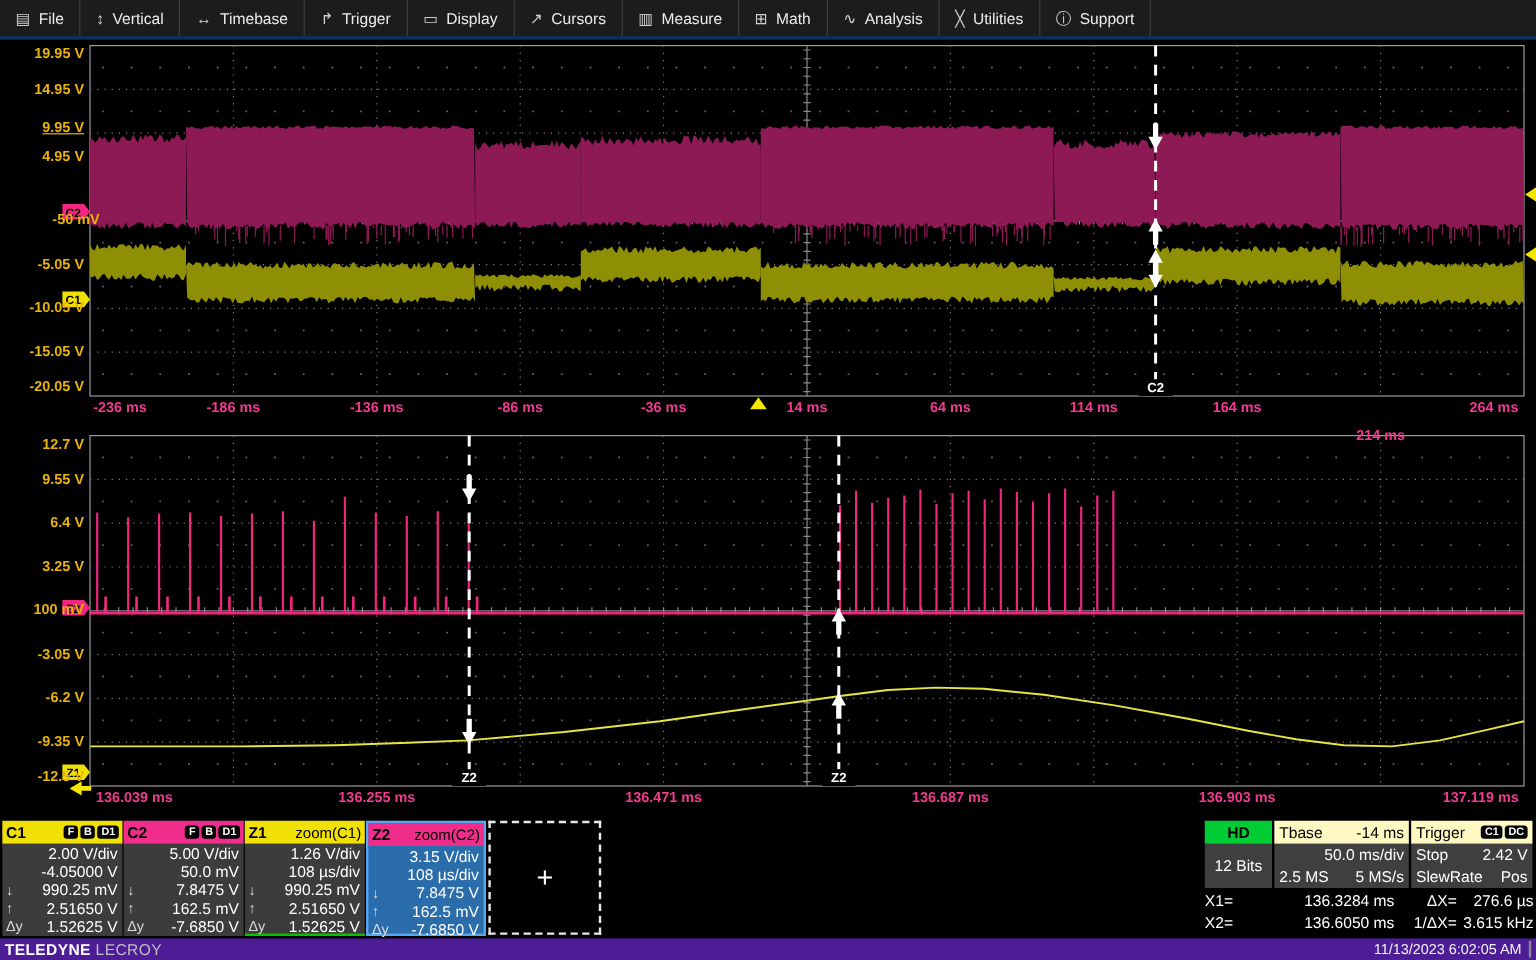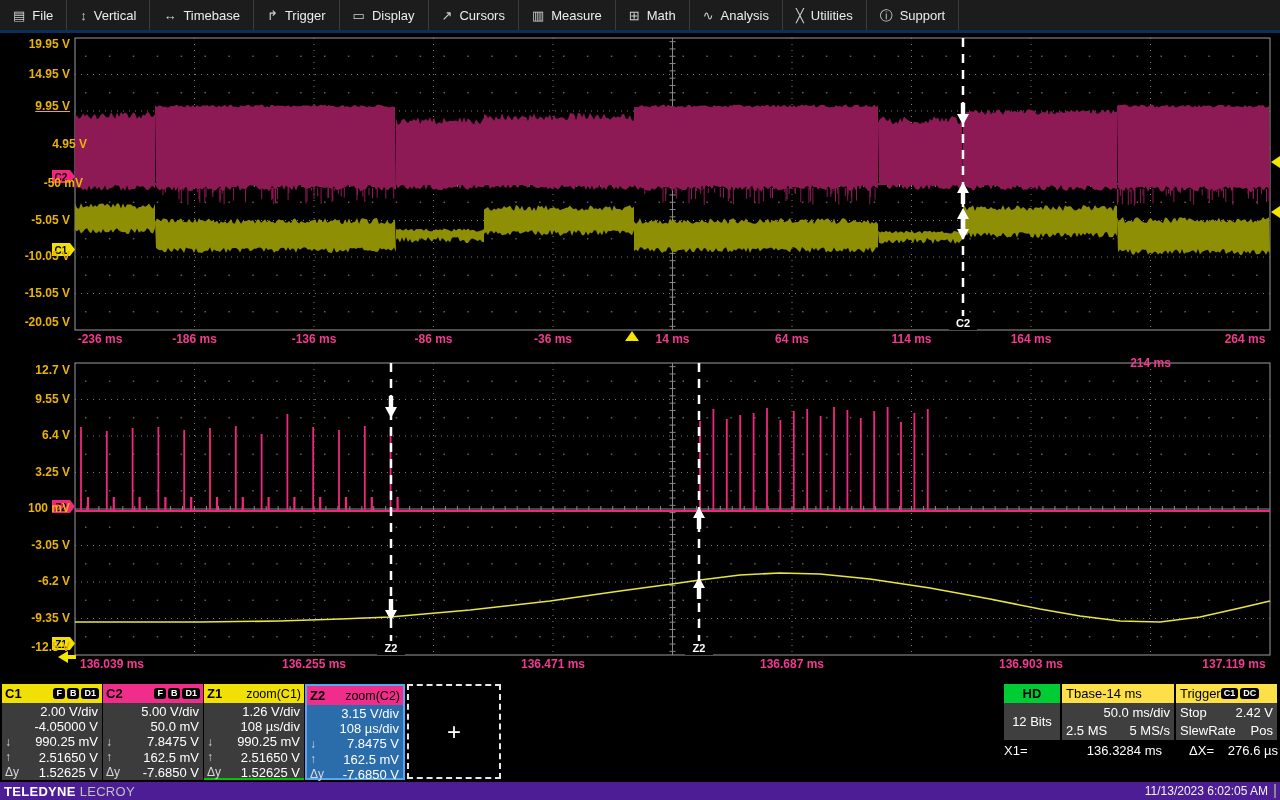--- a/index.html
+++ b/index.html
@@ -28,22 +28,22 @@
     padding:1px 3px;line-height:1.1;}
   .desc-b{padding:1px 4px 0 3px;}
   .r{height:15.2px;display:flex;justify-content:flex-end;align-items:center;}
   .r .g{margin-right:auto;color:#d8d8d8;font-size:12px;}
   .r .v{text-align:right;}
   #add-box{position:absolute;left:407px;top:684px;width:94px;height:95px;z-index:6;
     border:2px dashed #e8e8e8;box-sizing:border-box;display:flex;align-items:center;
     justify-content:center;color:#fff;font-size:24px;font-weight:400;}
   
   .acq{position:absolute;top:684px;background:#3f3f3f;z-index:6;font-size:13px;color:#fff;box-sizing:border-box;}
-  .acq-h{height:19px;display:flex;align-items:center;
-    padding:0 4px;background:#fde047;color:#000;box-sizing:border-box;}
+  .acq-h{height:19px;display:flex;align-items:center;justify-content:space-between;
+    padding:0 4px;background:#fef9c3;color:#000;box-sizing:border-box;}
   .acq-h.green{background:#00cc33;justify-content:center;font-weight:700;}
   .acq-row{height:18px;display:flex;justify-content:space-between;align-items:center;padding:0 4px;}
   .acq-row.right{justify-content:flex-end;}
   .acq-row.center{justify-content:center;}
   
   #xreadout{position:absolute;left:1004px;top:741px;width:274px;z-index:6;color:#fff;font-size:13px;}
   .xrow{display:flex;height:18px;align-items:center;}
   .xrow .c1{width:40px;}
   .xrow .c2{width:118px;text-align:right;}
   .xrow .c3{width:52px;text-align:right;}
@@ -237,21 +237,21 @@
         <path d="M699,507 L693,518 L696.8,518 L696.8,529 L701.2,529 L701.2,518 L705,518 Z" fill="#fff"></path>
         <path d="M699,577 L693,588 L696.8,588 L696.8,599 L701.2,599 L701.2,588 L705,588 Z" fill="#fff"></path>
         <rect x="685" y="641" width="28" height="14" fill="#000"></rect>
         <text x="699" y="652" text-anchor="middle" font-size="11" font-weight="bold" fill="#fff" font-family="Liberation Sans, sans-serif">Z2</text>
       </g>
     </svg>
   <div id="labels">
       <span class="ylab" style="left: 0px; top: 37px;">19.95 V</span>
       <span class="ylab" style="left: 0px; top: 66.5px;">14.95 V</span>
       <span class="ylab" style="left: 0px; top: 99px; text-decoration: underline;">9.95 V</span>
-      <span class="ylab" style="left: 0px; top: 137px; padding-left: 17px;">4.95 V</span>
+      <span class="ylab" style="left: 0px; top: 123px;">4.95 V</span>
       <span class="ylab" style="left: 13px; top: 176px;">-50 mV</span>
       <span class="ylab" style="left: 0px; top: 212.5px;">-5.05 V</span>
       <span class="ylab" style="left: 0px; top: 249px;">-10.05 V</span>
       <span class="ylab" style="left: 0px; top: 285.5px;">-15.05 V</span>
       <span class="ylab" style="left: 0px; top: 315px;">-20.05 V</span>
       <span class="ylab" style="left: 0px; top: 363px;">12.7 V</span>
       <span class="ylab" style="left: 0px; top: 391.5px;">9.55 V</span>
       <span class="ylab" style="left: 0px; top: 428px;">6.4 V</span>
       <span class="ylab" style="left: 0px; top: 464.5px;">3.25 V</span>
       <span class="ylab" style="left: 0px; top: 501px;">100 mV</span>
@@ -433,19 +433,25 @@
     </div>
   </div>
 
   <div id="xreadout">
     <div class="xrow">
       <span class="c1">X1=</span>
       <span class="c2">136.3284 ms</span>
       <span class="c3">ΔX=</span>
       <span class="c4">276.6 µs</span>
     </div>
+    <div class="xrow">
+      <span class="c1">X2=</span>
+      <span class="c2">136.6050 ms</span>
+      <span class="c3">1/ΔX=</span>
+      <span class="c4">3.615 kHz</span>
+    </div>
   </div>
 
   <div id="footer">
     <span id="brand"><b>TELEDYNE</b> <span>LECROY</span></span>
     <span id="datetime">11/13/2023 6:02:05 AM</span>
   </div>
 </div>
 
 </body></html>

